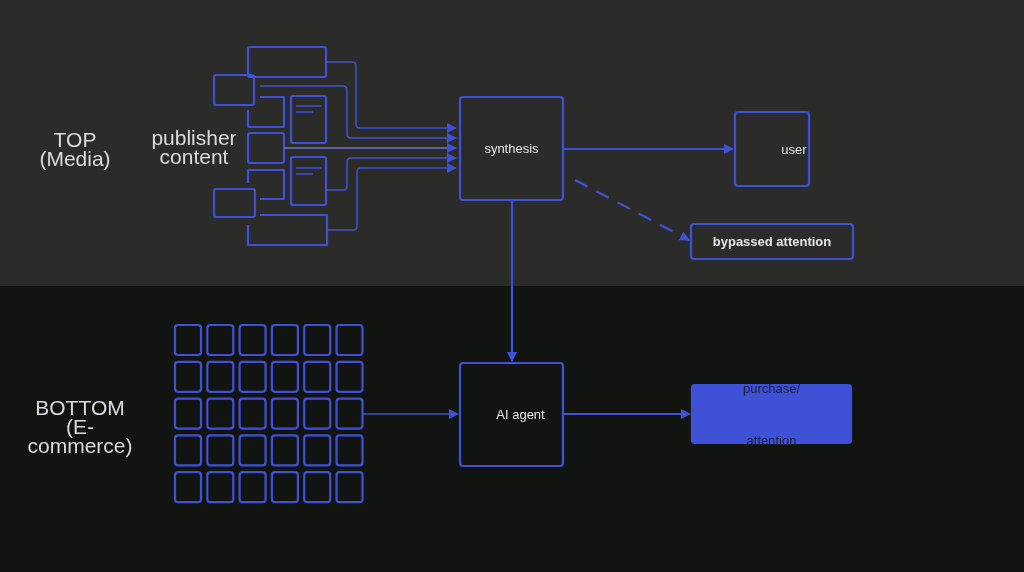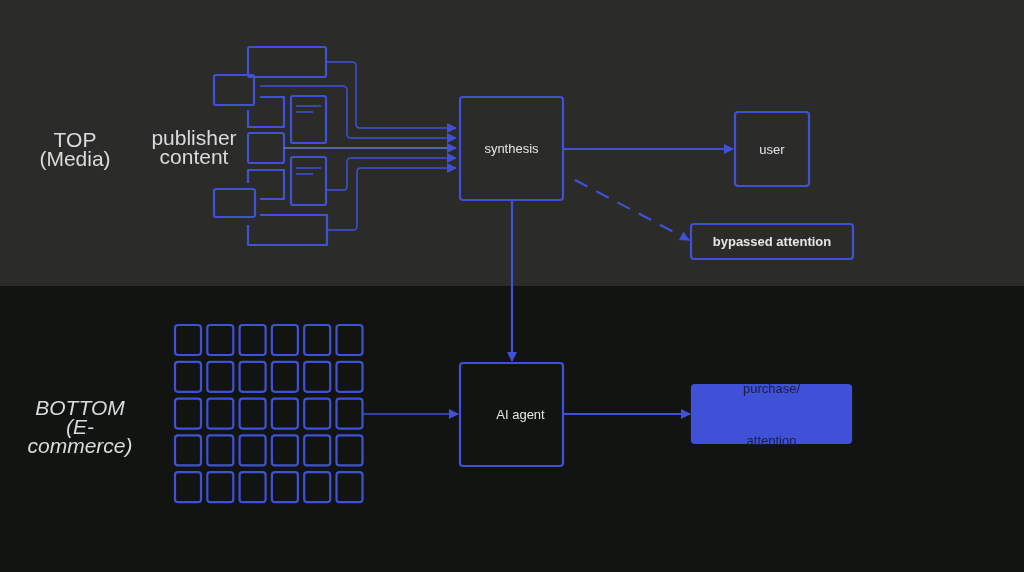--- a/index.html
+++ b/index.html
@@ -97,25 +97,25 @@
 </svg>
 
 <div class="lbl" style="left:30px;top:130px;width:90px;">
   <div>TOP</div>
   <div>(Media)</div>
 </div>
 <div class="lbl" style="left:151px;top:128px;width:86px;">
   <div>publisher</div>
   <div>content</div>
 </div>
-<div class="lbl" style="left:20px;top:398px;width:120px;font-style:italic;">
+<div class="lbl" style="left:20px;top:398px;width:120px;">
   <div>BOTTOM</div>
   <div>(E-commerce)</div>
 </div>
 
 <div class="node-text" style="left:460px;top:97px;width:103px;height:103px;">synthesis</div>
-<div class="node-text" style="left:735px;top:112px;width:74px;height:74px;">user</div>
+<div class="node-text" style="left:735px;top:112px;width:74px;height:74px;padding-left:22px;">user</div>
 <div class="node-text" style="left:691px;top:224px;width:162px;height:35px;font-weight:bold;">bypassed attention</div>
 <div class="node-text" style="left:460px;top:363px;width:103px;height:103px;margin-left:9px;">AI agent</div>
 <div class="node-text purchase-text" style="left:692px;top:385px;width:159px;height:58px;flex-direction:column;gap:33px;">
   <div>purchase/</div>
   <div>attention</div>
 </div>
 
 </body></html>

